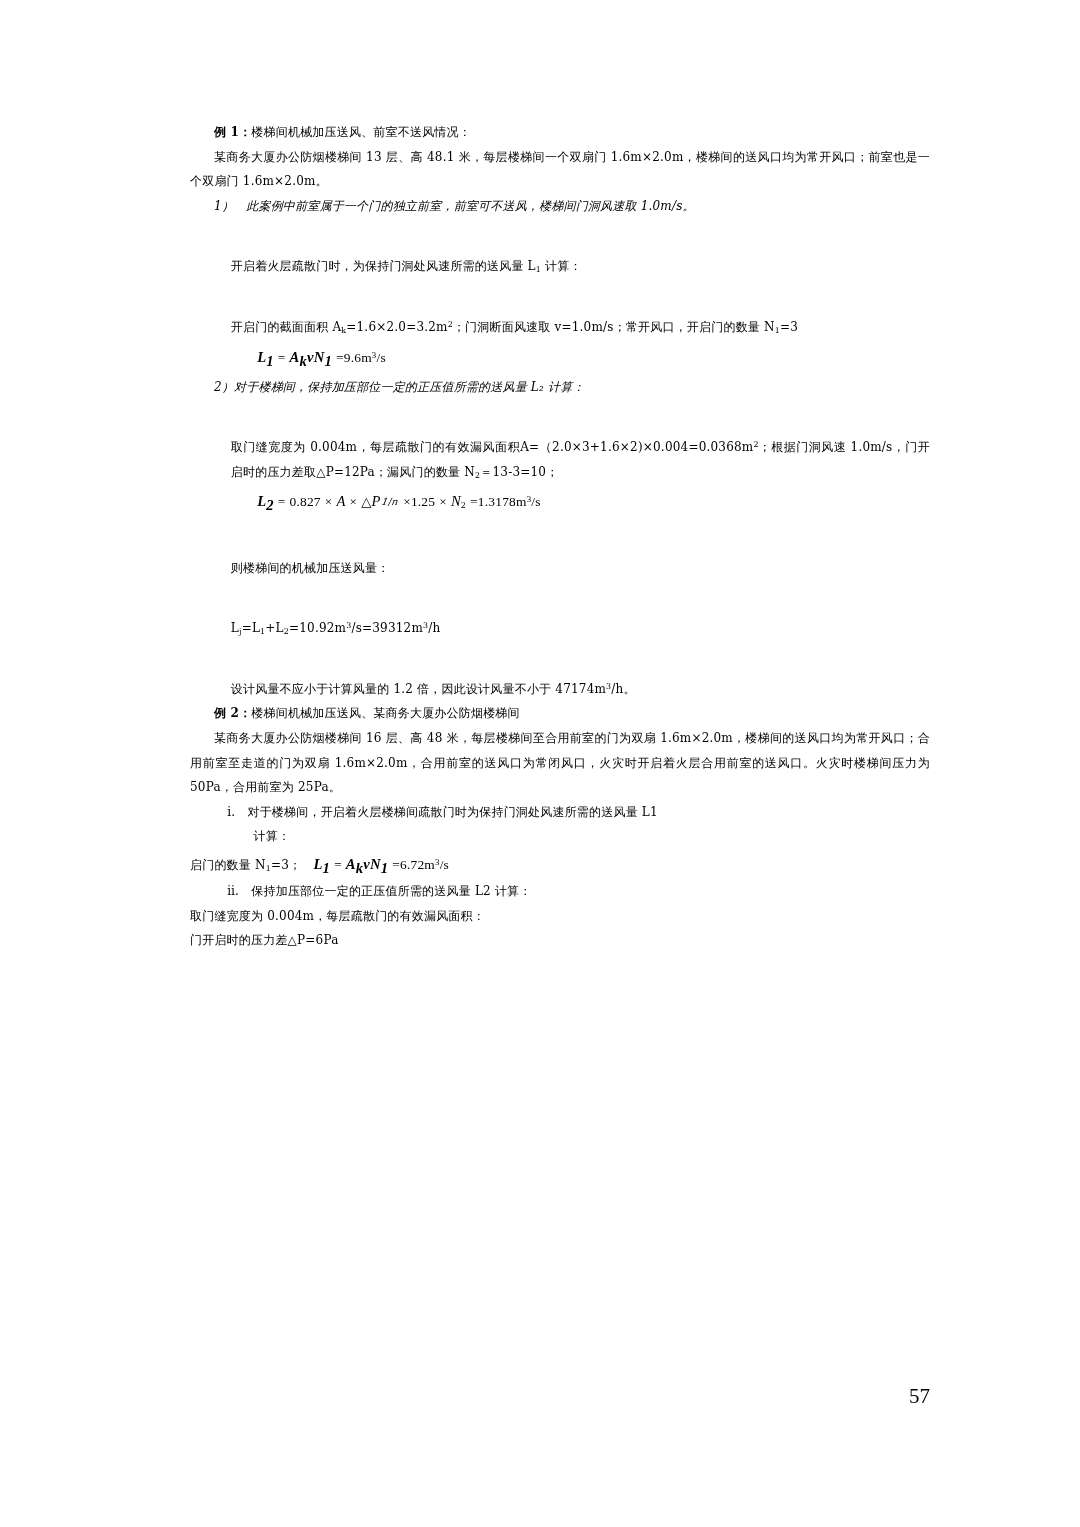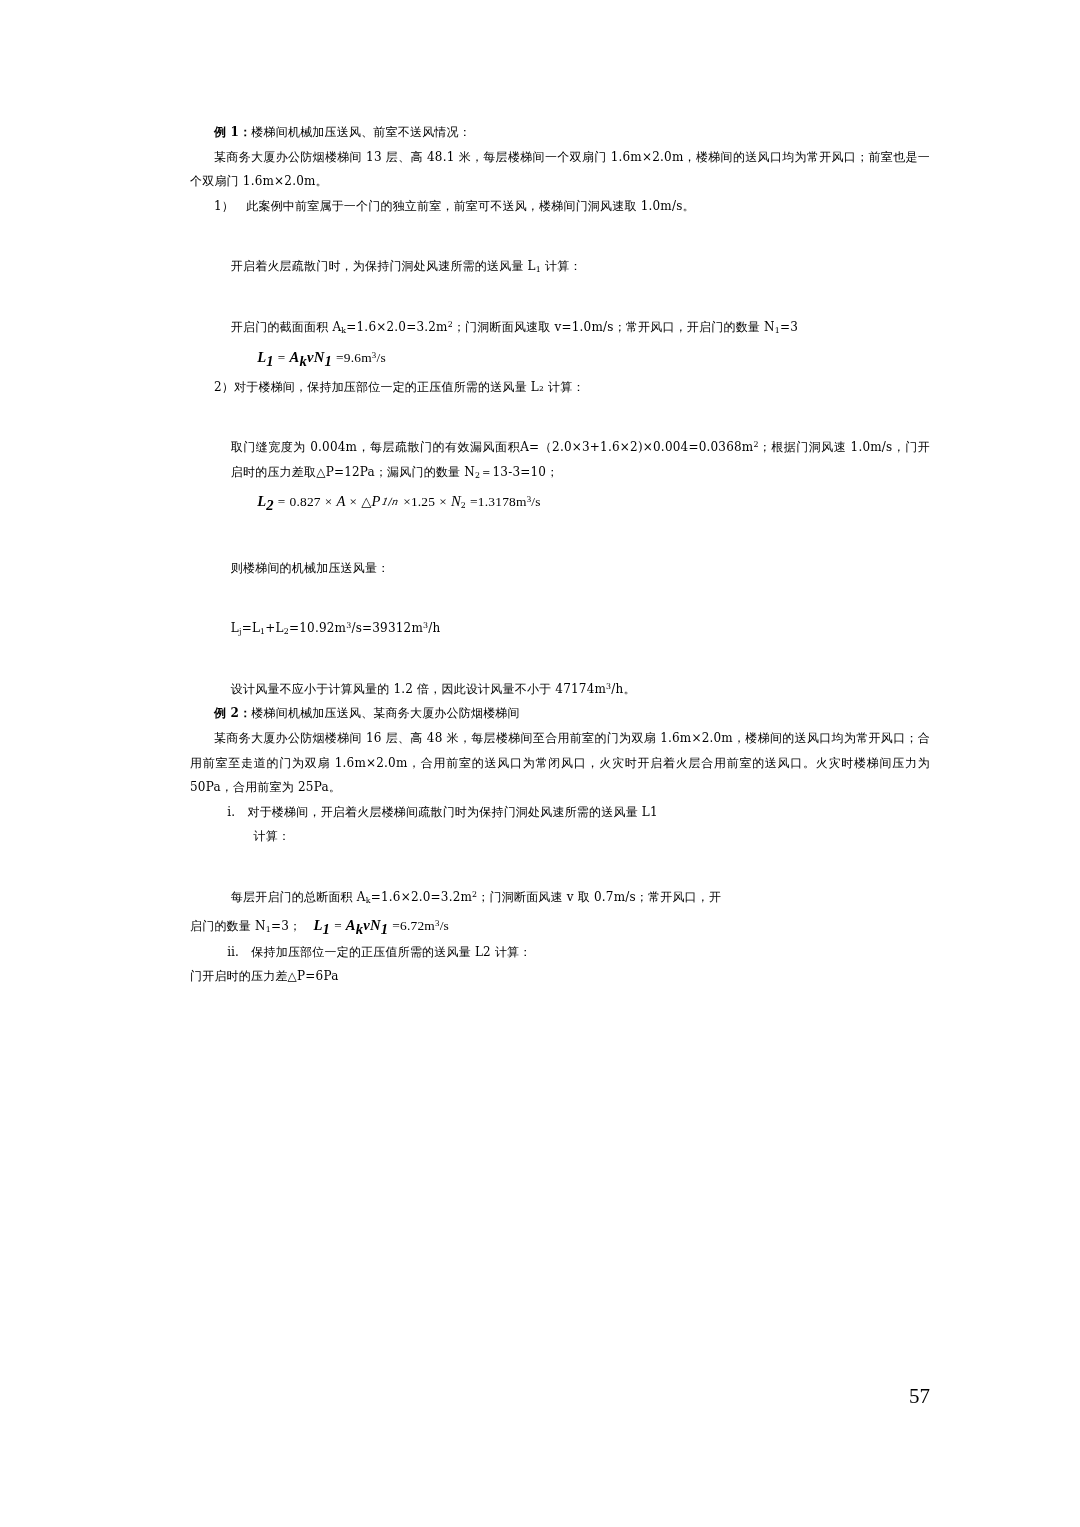--- a/index.html
+++ b/index.html
@@ -34,20 +34,21 @@
   .para {
     text-indent: 2em;
   }
   .noindent {
     text-indent: 0;
   }
   .indent-list {
     text-indent: 0;
     padding-left: 2.2em;
     text-indent: -0.2em;
+    font-style: italic;
   }
   .indent-sub {
     text-indent: 0;
     padding-left: 3.4em;
     margin-top: 36px;
   }
   .indent-roman {
     text-indent: 0;
     padding-left: 3.1em;
   }
@@ -142,26 +143,26 @@
 
     <p class="para"><b>例 2：</b><span>楼梯间机械加压送风、某商务大厦办公防烟楼梯间</span></p>
 
     <p class="para"><span>某商务大厦办公防烟楼梯间 16 层、高 48 米，每层楼梯间至合用前室的门为双扇 1.6m×2.0m，楼梯间的送风口均为常开风口；合用前室至走道的门为双扇 1.6m×2.0m，合用前室的送风口为常闭风口，火灾时开启着火层合用前室的送风口。火灾时楼梯间压力为 50Pa，合用前室为 25Pa。</span></p>
 
 
     <p class="indent-roman"><span>ⅰ.　对于楼梯间，开启着火层楼梯间疏散门时为保持门洞处风速所需的送风量 L1</span></p>
 
     <p class="indent-roman2"><span>计算：</span></p>
 
-    <p class="indent-sub">每层开启门的总断面积 A<sub>k</sub>=1.6×2.0=3.2m<sup>2</sup>；门洞断面风速 v 取 0.7m/s；常开风口，开</p>
 
     <p class="noindent">启门的数量 N<sub>1</sub>=3；　<span class="mi">L</span><sub class="mi">1</sub> <span class="op">=</span> <span class="mi">A</span><sub class="mi">k</sub><span class="mi">v</span><span class="mi">N</span><sub class="mi">1</sub> <span class="num">=6.72m<sup>3</sup>/s</span></p>
 
     <p class="indent-roman"><span>ⅱ.　保持加压部位一定的正压值所需的送风量 L2 计算：</span></p>
 
+    <p class="noindent"><span>取门缝宽度为 0.004m，每层疏散门的有效漏风面积：</span></p>
 
 
     <p class="noindent"><span>门开启时的压力差△P=6Pa</span></p>
 
   </div>
 
   <div class="page-number">57</div>
 </div>
 
 </body></html>

